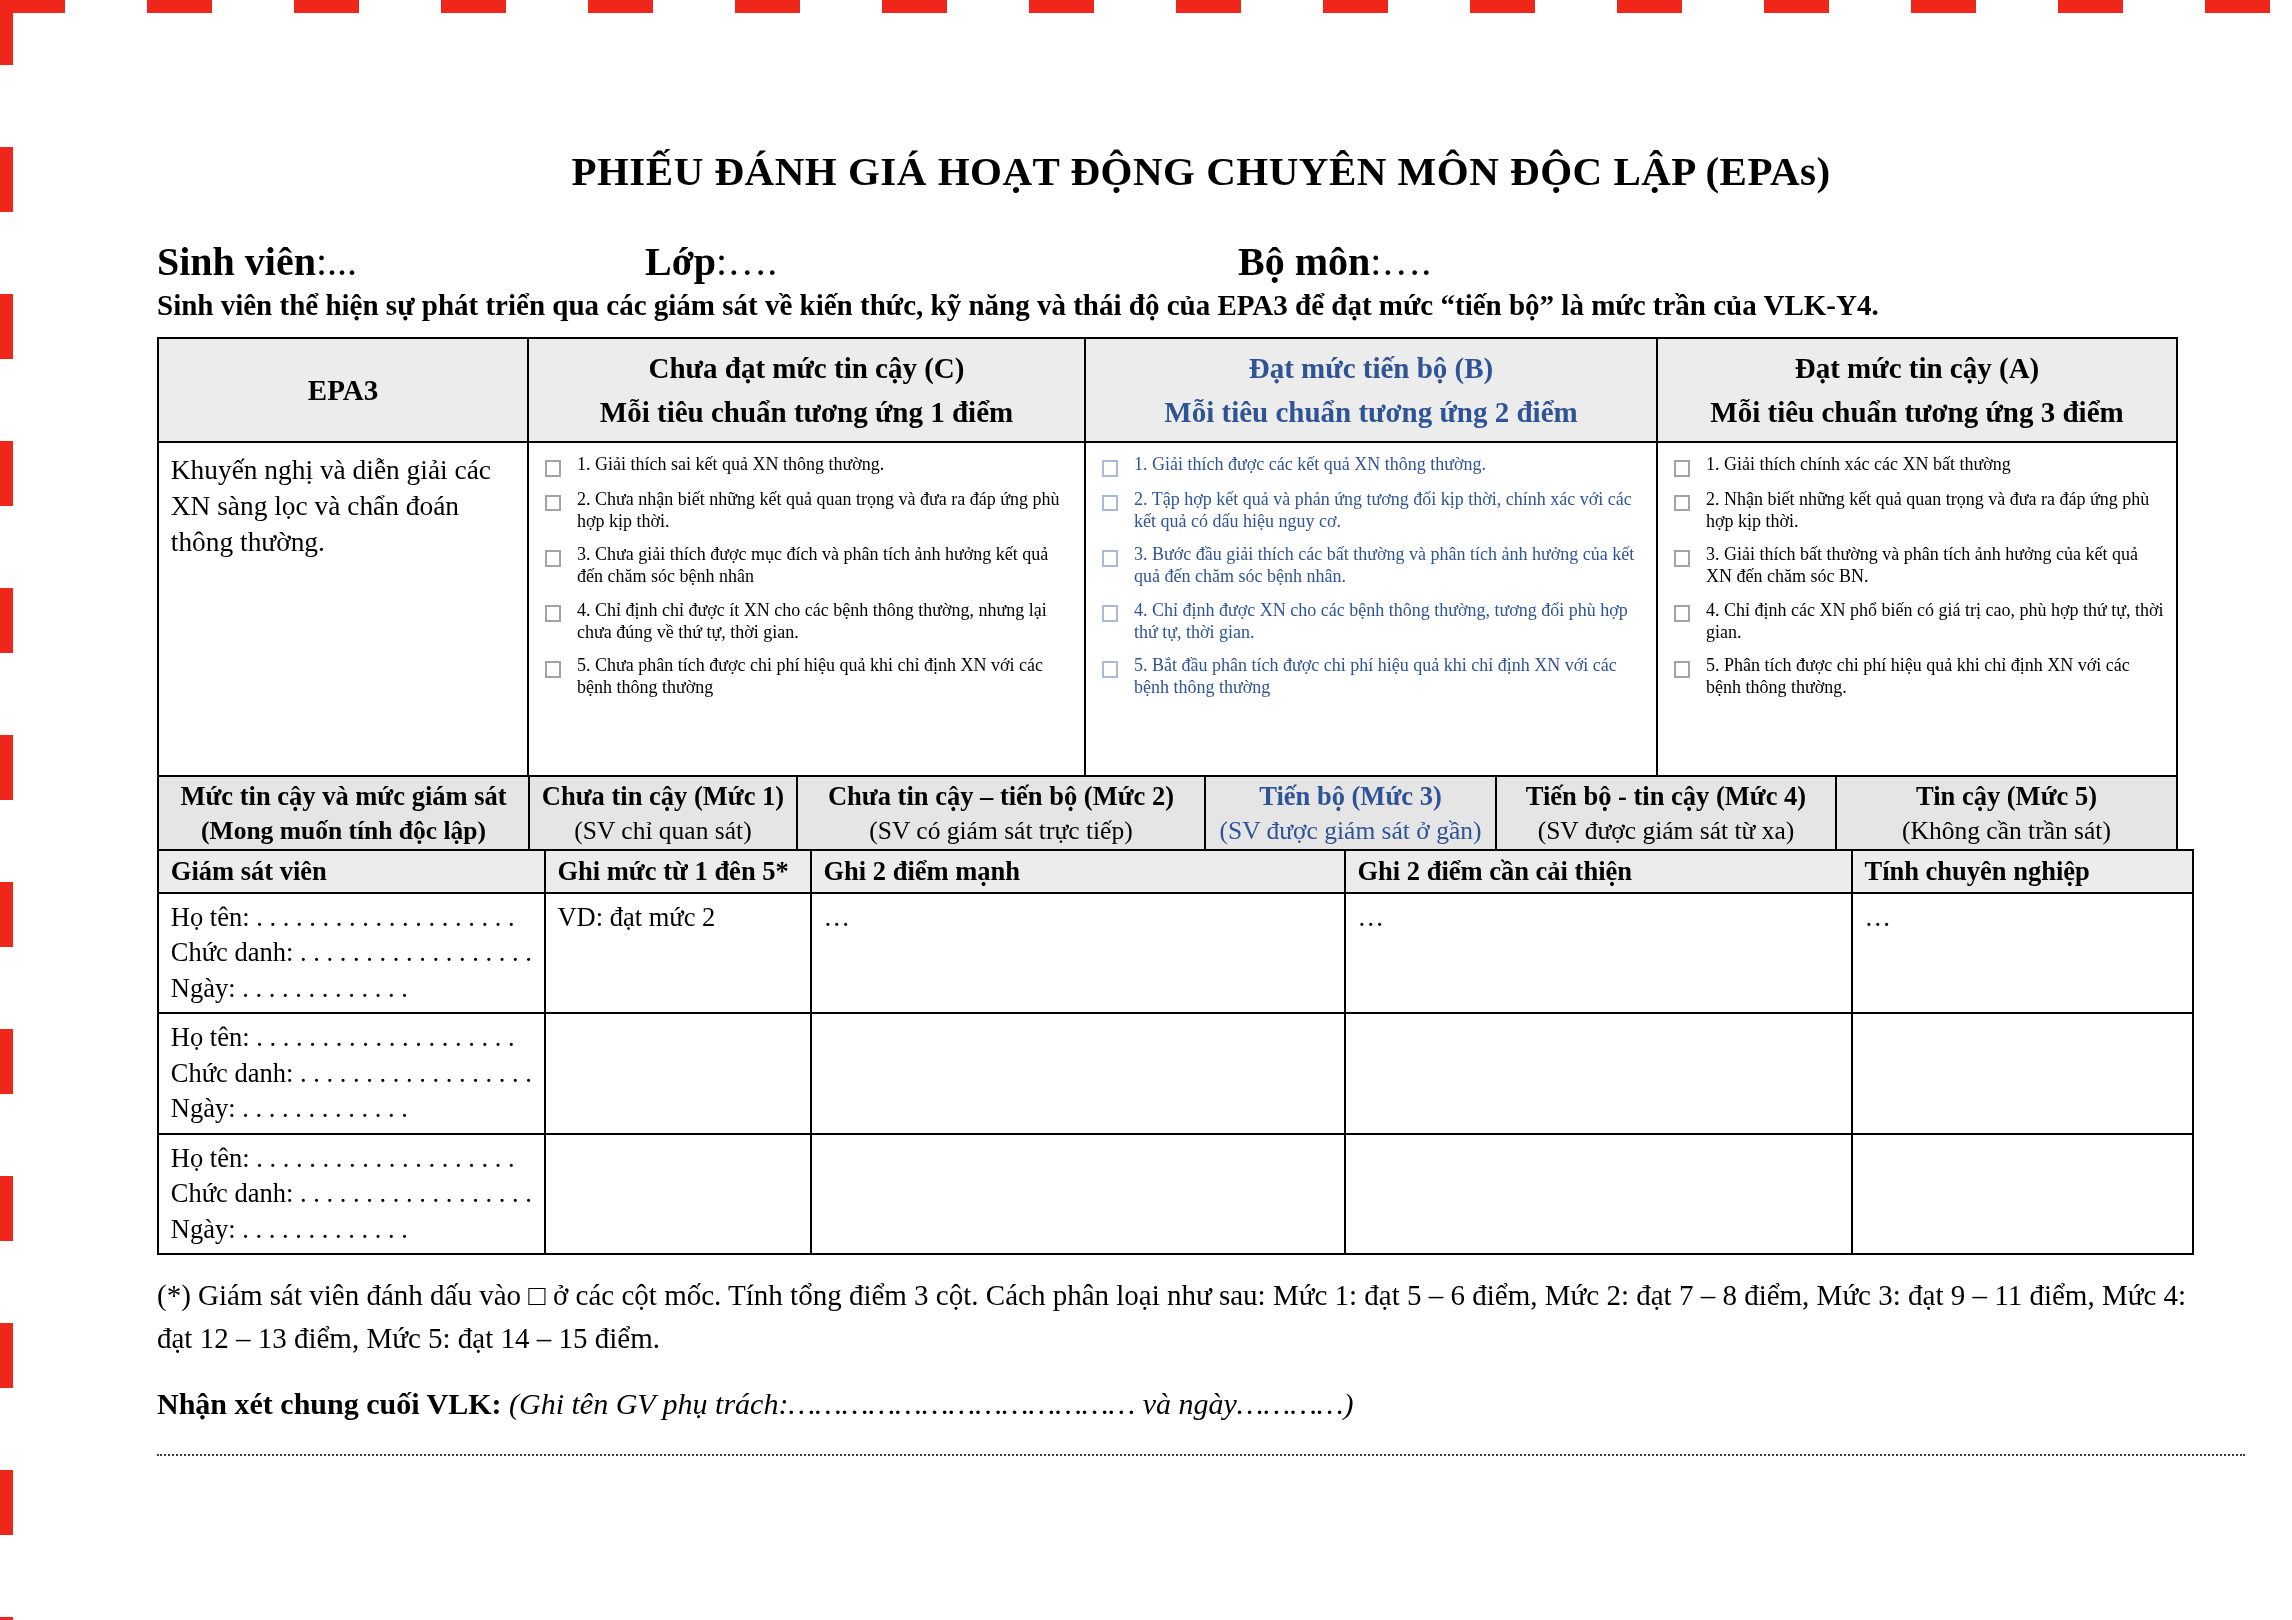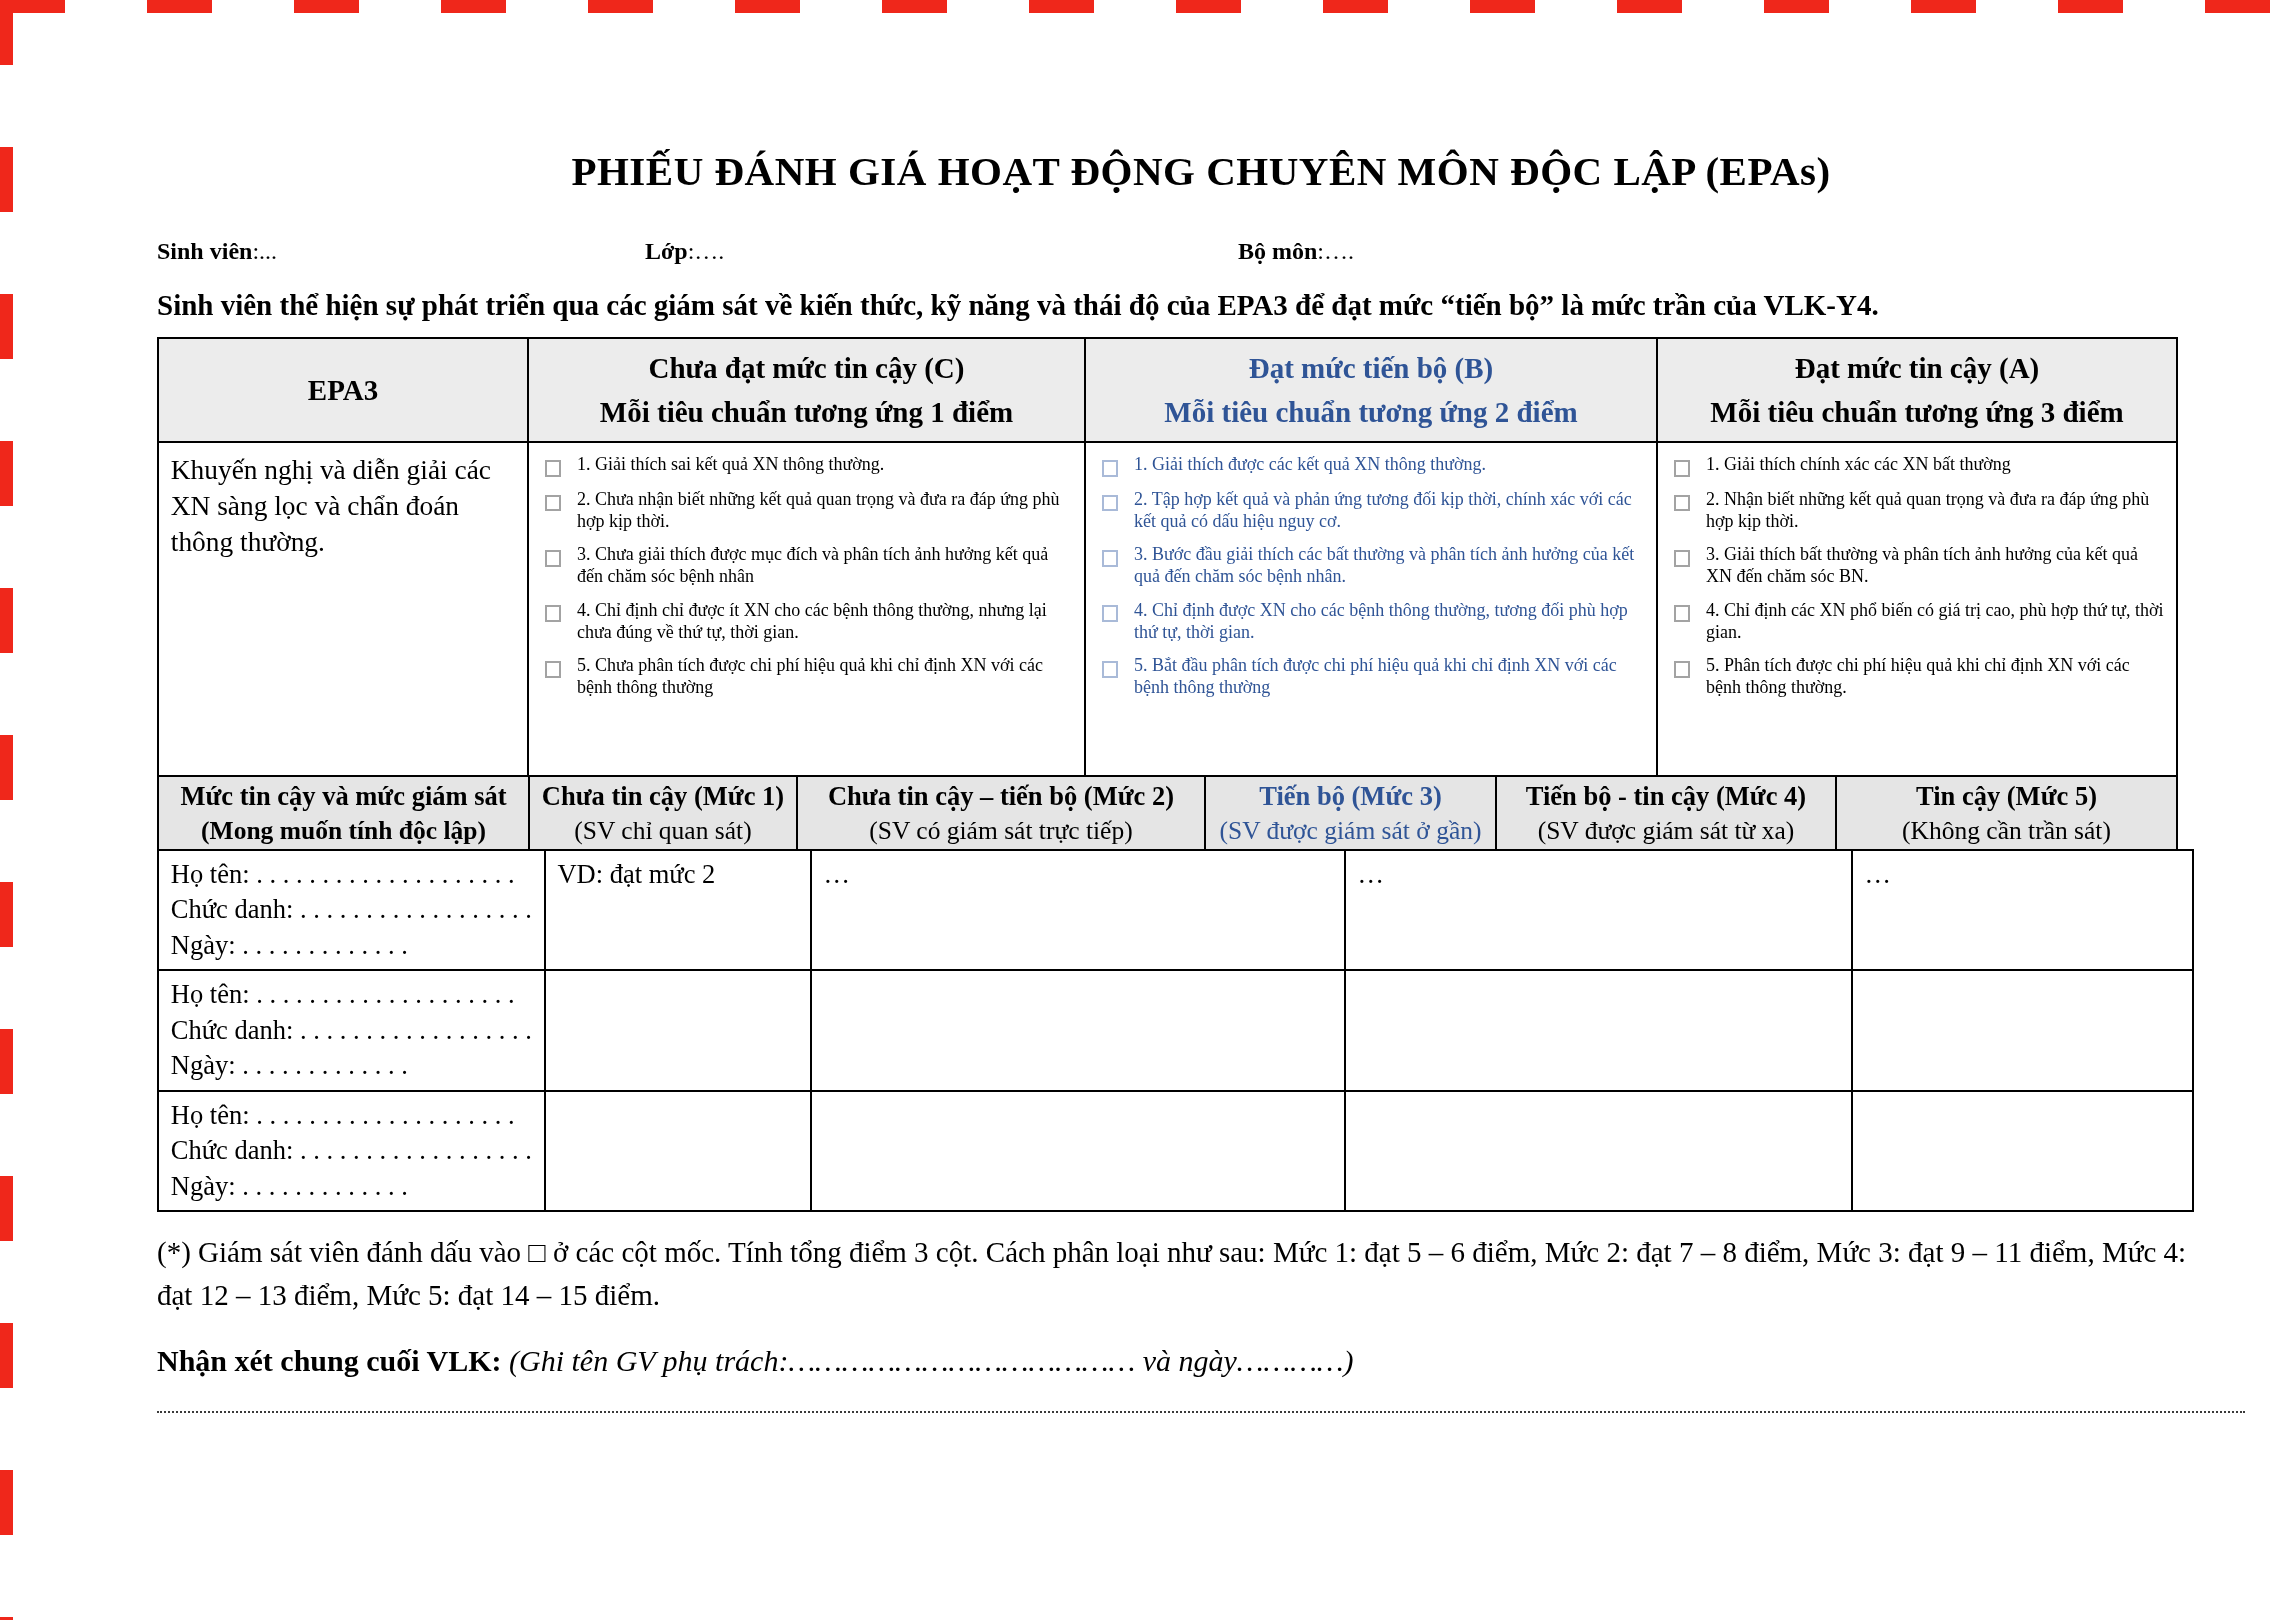--- a/index.html
+++ b/index.html
@@ -12,21 +12,21 @@
   .page { position:absolute; inset:0; padding:0 48px 0 157px; }
 
   
   .edge-top  { position:absolute; top:0; left:0; width:2293px; height:12.7px;
                background:repeating-linear-gradient(90deg,#ef271b 0 65px,transparent 65px 147px); }
   .edge-left { position:absolute; top:0; left:0; width:12.7px; height:1620px;
                background:repeating-linear-gradient(180deg,#ef271b 0 65px,transparent 65px 147px); }
 
   .title { margin-top:147px; text-align:center; font-size:41px; font-weight:bold; letter-spacing:0.5px; }
 
-  .info-line { position:relative; margin-top:43px; height:41px; font-size:24px; }
+  .info-line { position:relative; margin-top:43px; height:41px; font-size:40px; }
   .info-item { position:absolute; top:0; white-space:nowrap; }
   .info-item b { font-weight:bold; }
   .pos-student { left:0; } .pos-class { left:488px; } .pos-dept { left:1081px; }
 
   .intro { margin-top:9.8px; font-size:29px; font-weight:bold; }
 
   table { border-collapse:collapse; table-layout:fixed; margin-top:15.7px; }
   table + table { margin-top:-2px; }
   td { border:2px solid #000; }
 
@@ -218,20 +218,27 @@
 
   <table class="sup">
     <colgroup>
         <col style="width:371px">
         <col style="width:266px">
         <col style="width:534px">
         <col style="width:507px">
         <col style="width:341px">
       </colgroup>
     <tbody>
+        <tr class="shdr">
+      <td>Giám sát viên</td>
+      <td>Ghi mức từ 1 đên 5*</td>
+      <td>Ghi 2 điểm mạnh</td>
+      <td>Ghi 2 điểm cần cải thiện</td>
+      <td>Tính chuyên nghiệp</td>
+    </tr>
     <tr class="srow">
       <td>
         <div class="line">Họ tên: . . . . . . . . . . . . . . . . . . . .</div>
         <div class="line">Chức danh: . . . . . . . . . . . . . . . . . .</div>
         <div class="line">Ngày: . . . . . . . . . . . . .</div>
       </td>
       <td>VD: đạt mức 2</td>
       <td>…</td>
       <td>…</td>
       <td>…</td>

